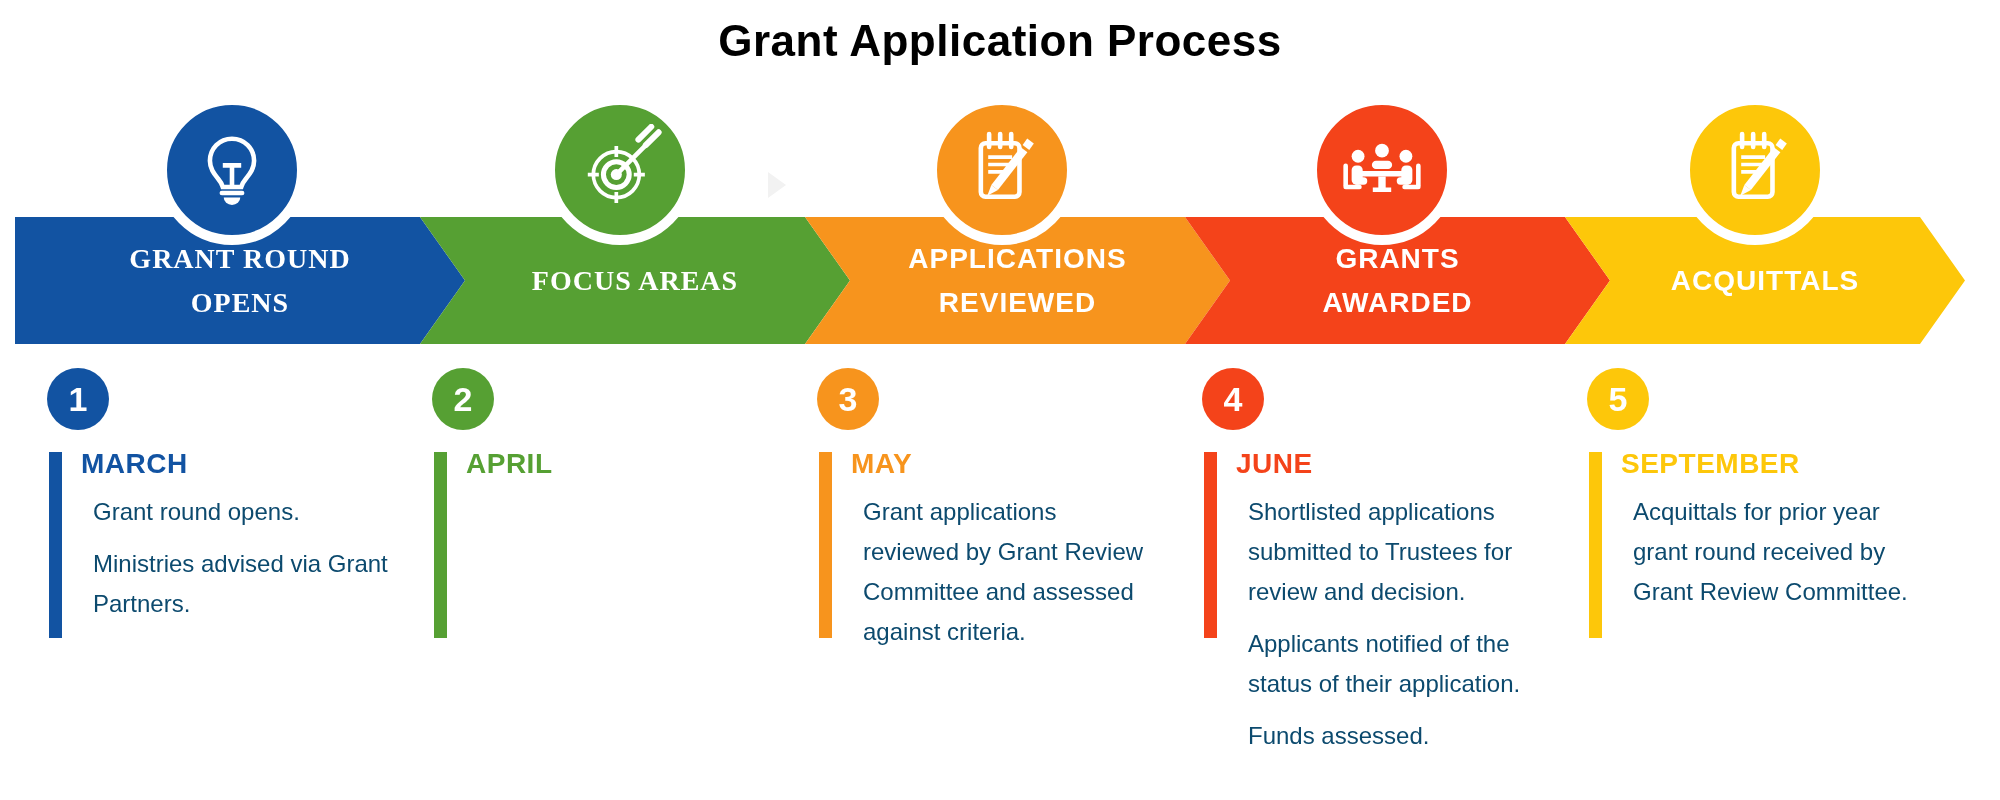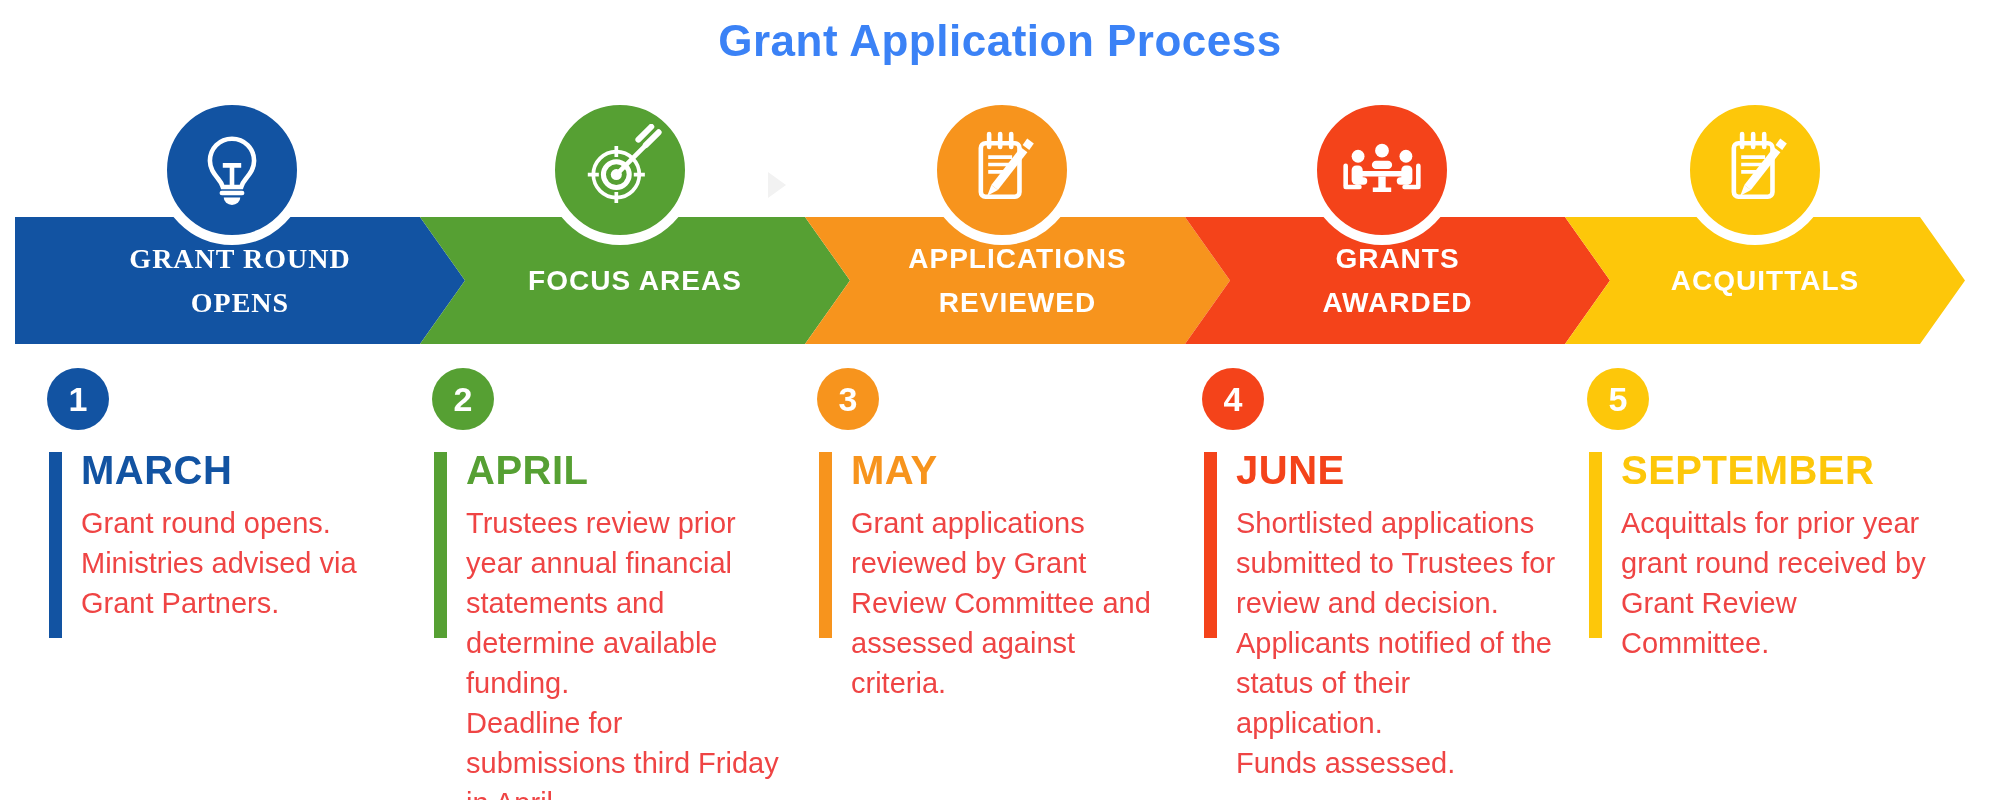--- a/index.html
+++ b/index.html
@@ -1,19 +1,19 @@
 <!DOCTYPE html>
 <html><head>
 <meta charset="utf-8">
 <style>
   html,body{margin:0;padding:0;background:#fff;}
   .page{position:relative;width:2000px;height:800px;background:#fff;overflow:hidden;
         font-family:"Liberation Sans","DejaVu Sans",sans-serif;}
   .title{position:absolute;top:16px;left:0;width:100%;text-align:center;
-         font-size:44px;font-weight:bold;color:#3b82f6;letter-spacing:0.5px;}
+         font-size:44px;font-weight:bold;color:#000000;letter-spacing:0.5px;}
   
   .band{position:absolute;left:15px;top:217px;width:1950px;height:127px;}
   .seg{position:absolute;top:0;height:127px;display:flex;align-items:center;justify-content:center;
        background:var(--c);}
   .seg-first{clip-path:polygon(0 0,calc(100% - 45px) 0,100% 50%,calc(100% - 45px) 100%,0 100%);font-family:Liberation Serif, serif;}
   .seg-mid{clip-path:polygon(0 0,calc(100% - 45px) 0,100% 50%,calc(100% - 45px) 100%,0 100%,45px 50%);}
   .seg-label{color:#fff;font-size:28px;font-weight:bold;letter-spacing:1px;text-align:center;
              line-height:1.55;max-width:240px;}
   
   .stage-circle{position:absolute;top:95px;width:130px;height:130px;border-radius:50%;
@@ -24,36 +24,36 @@
   .play-arrow{position:absolute;left:768px;top:172px;width:0;height:0;
               border-top:13px solid transparent;border-bottom:13px solid transparent;
               border-left:18px solid #F2F2F2;}
   
   .col{position:absolute;top:368px;width:385px;}
   .num-circle{margin-left:32px;width:62px;height:62px;border-radius:50%;background:var(--c);
               color:#fff;font-size:34px;font-weight:bold;display:flex;align-items:center;
               justify-content:center;}
   .col-body{position:relative;margin-top:18px;padding-left:66px;}
   .vbar{position:absolute;left:34px;top:4px;width:13px;height:186px;background:var(--c);}
-  .month{font-size:40px;font-weight:bold;color:var(--c);letter-spacing:0.5px;margin-bottom:10px;}
+  .month{font-size:28px;font-weight:bold;color:var(--c);letter-spacing:0.5px;margin-bottom:10px;}
   .desc{width:320px;}
-  .desc p{margin:0;font-size:29px;line-height:40px;color:#ef4444;}
+  .desc p{margin:12px;font-size:24px;line-height:40px;color:#0c4a6e;}
 </style>
 </head>
 <body>
 
 <div class="page">
 
   <div class="title">Grant Application Process</div>
 
   <div class="band">
     <div class="seg seg-first" style="left: 0px; width: 450px; --c: #1253A2;">
       <div class="seg-label">GRANT ROUND OPENS</div>
     </div>
-    <div class="seg seg-mid" style="left: 405px; width: 430px; --c: #56A033;">
+    <div class="seg seg-mid" style="left: 405px; width: 430px; font-family: Liberation Serif, serif; --c: #56A033;">
       <div class="seg-label">FOCUS AREAS</div>
     </div>
     <div class="seg seg-mid" style="left: 790px; width: 425px; --c: #F7941D;">
       <div class="seg-label">APPLICATIONS REVIEWED</div>
     </div>
     <div class="seg seg-mid" style="left: 1170px; width: 425px; --c: #F4431A;">
       <div class="seg-label">GRANTS AWARDED</div>
     </div>
     <div class="seg seg-mid" style="left: 1550px; width: 400px; --c: #FDC70A;">
       <div class="seg-label">ACQUITTALS</div>
@@ -130,24 +130,20 @@
           <p>Ministries advised via Grant Partners.</p>
         </div>
     </div>
   </div>
 
   <div class="col" style="left: 400px; --c: #56A033;">
     <div class="num-circle">2</div>
     <div class="col-body">
       <div class="vbar"></div>
       <div class="month">APRIL</div>
-      <div class="desc">
-          <p>Trustees review prior year annual financial statements and determine available funding.</p>
-          <p>Deadline for submissions third Friday in April.</p>
-        </div>
     </div>
   </div>
 
   <div class="col" style="left: 785px; --c: #F7941D;">
     <div class="num-circle">3</div>
     <div class="col-body">
       <div class="vbar"></div>
       <div class="month">MAY</div>
       <div class="desc">
           <p>Grant applications reviewed by Grant Review Committee and assessed against criteria.</p>

